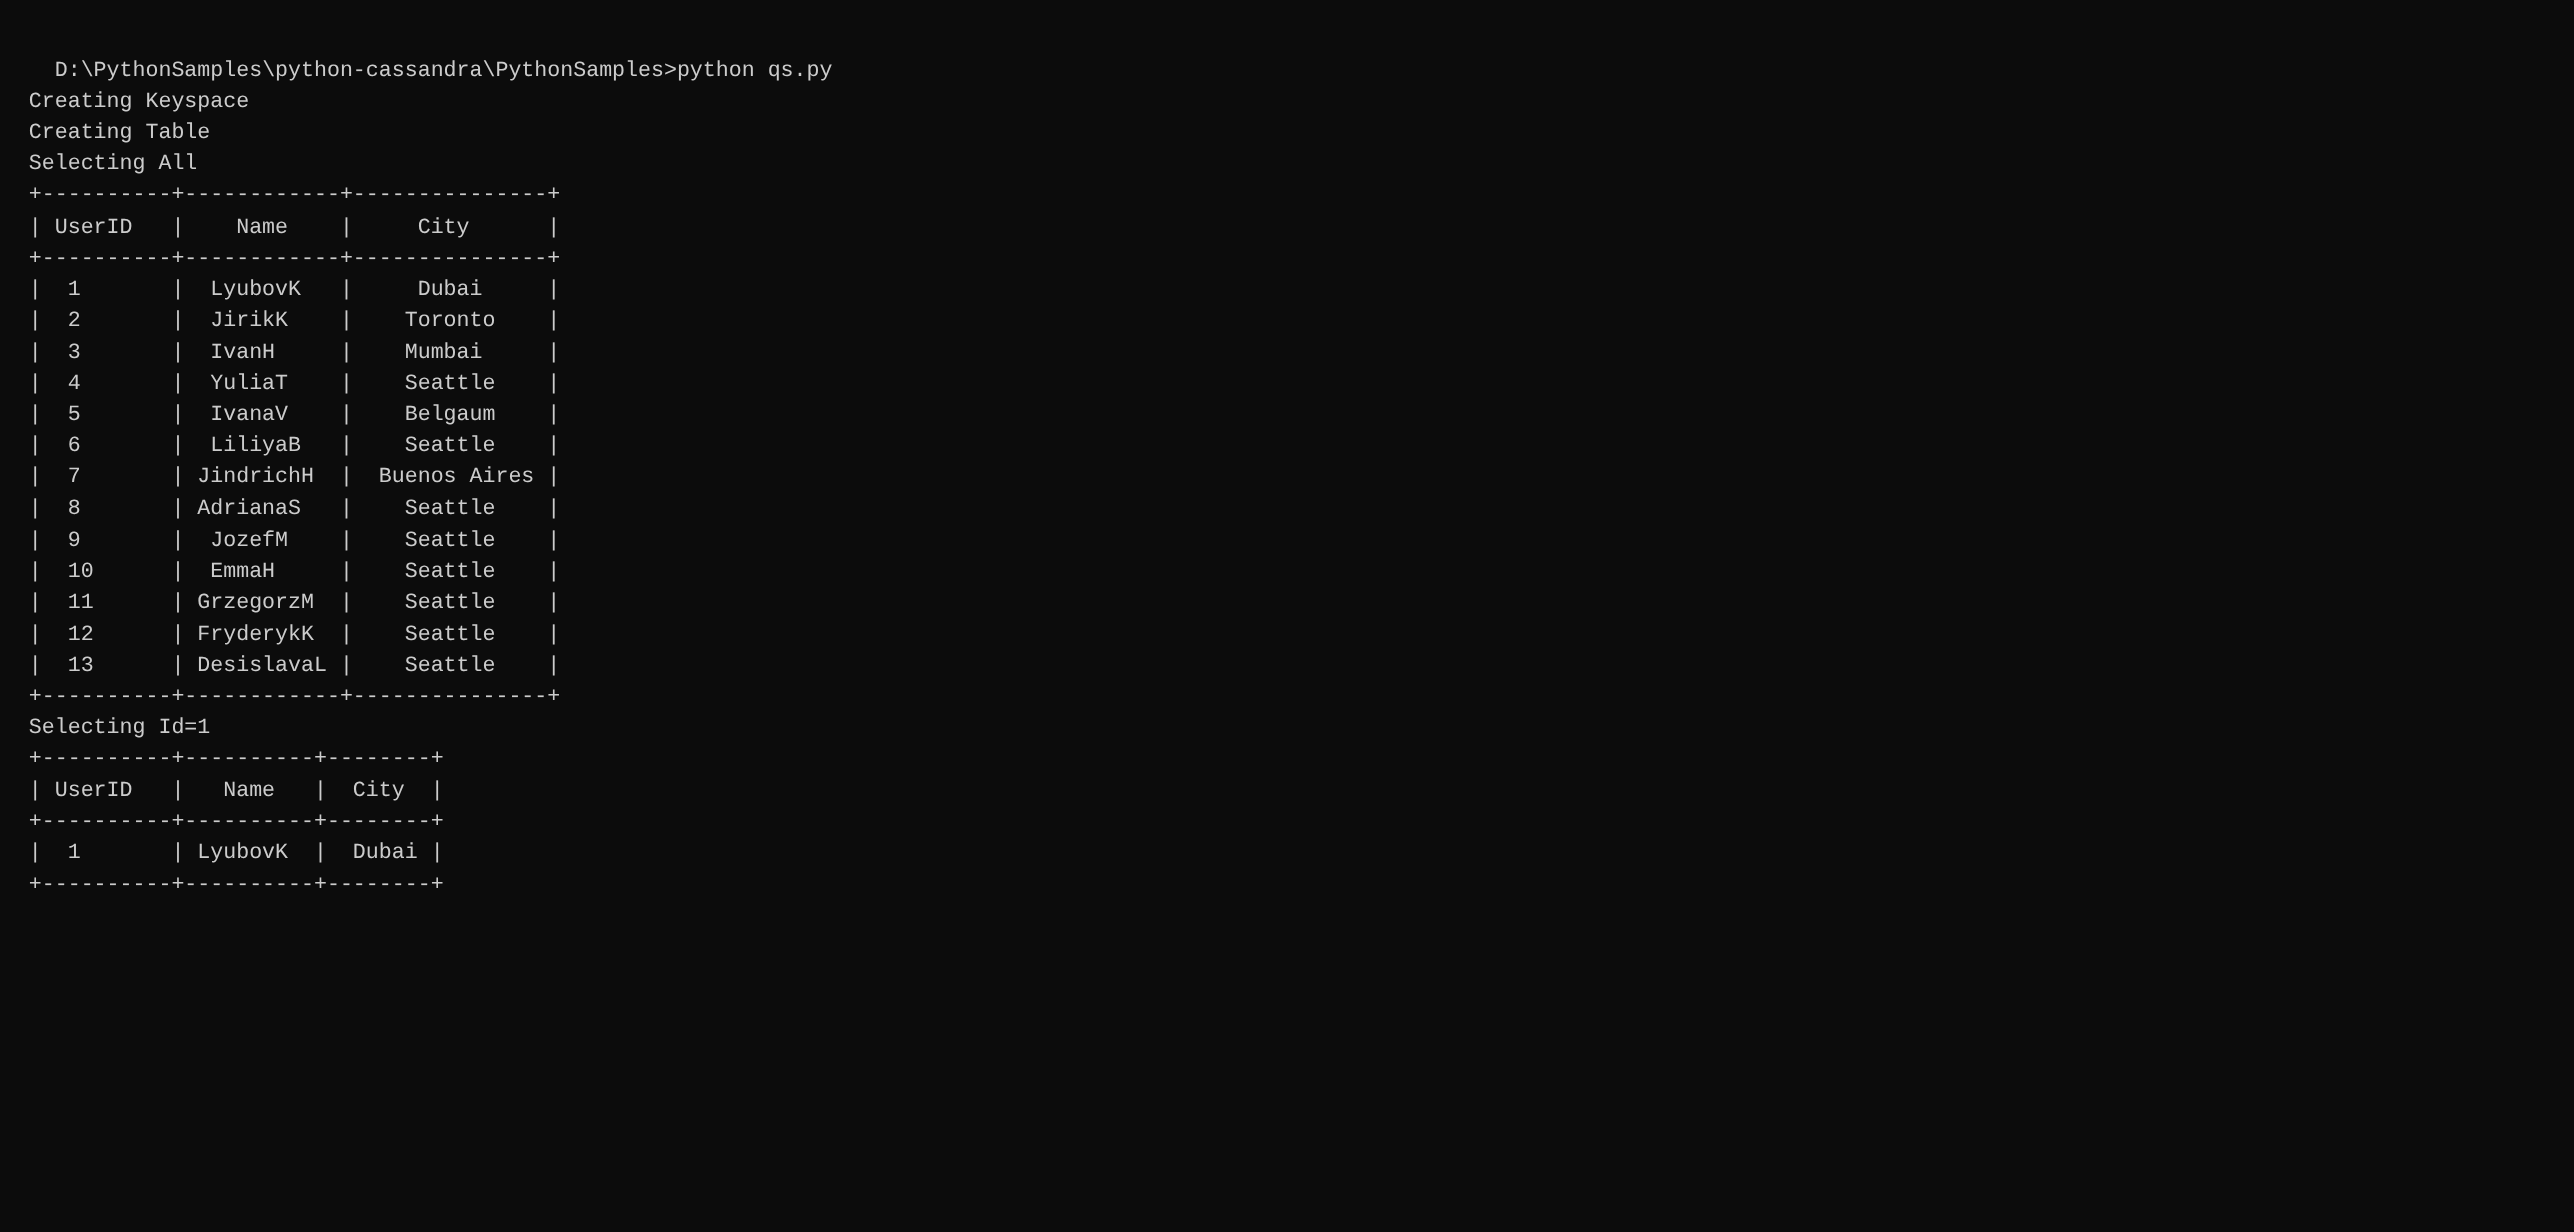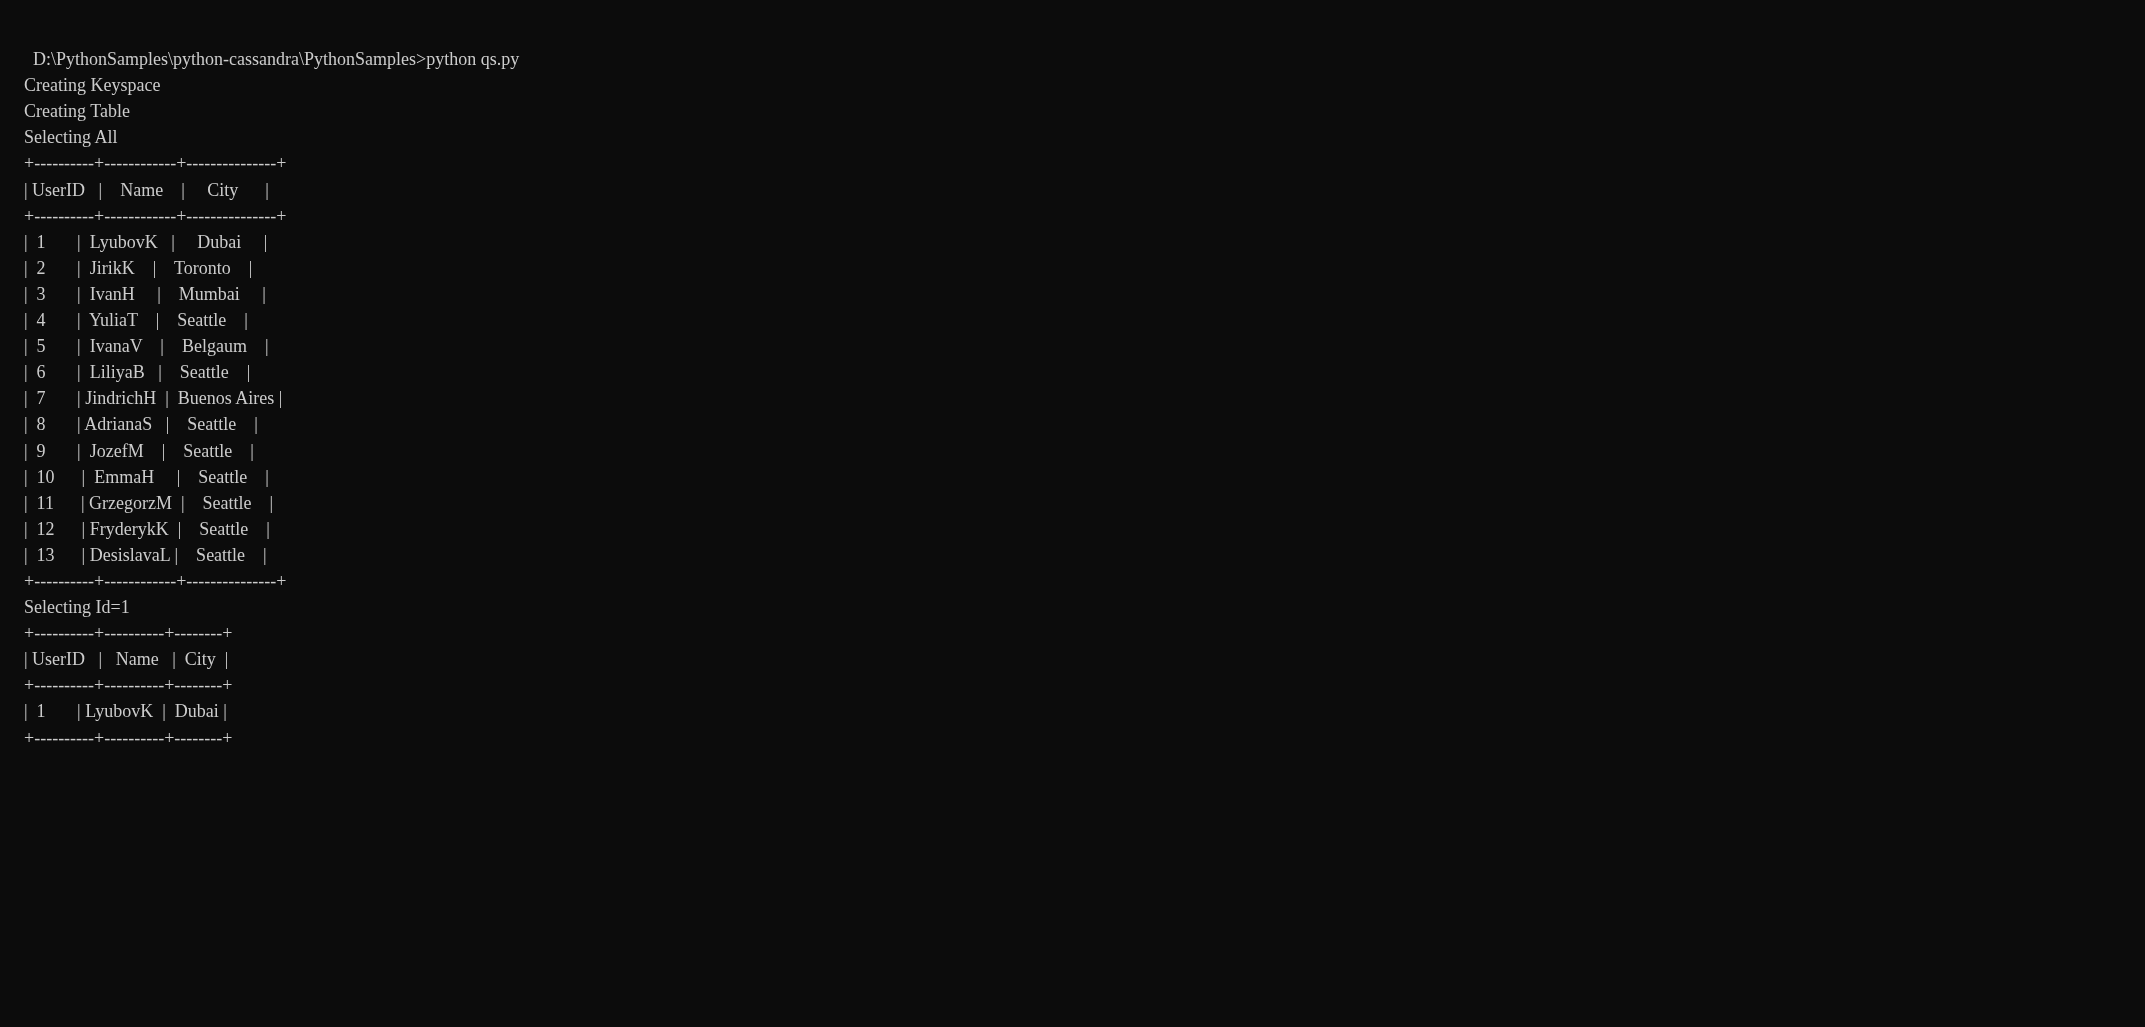--- a/index.html
+++ b/index.html
@@ -14,21 +14,20 @@
       font-family: 'Courier New', Courier, monospace;
       font-size: 18px;
       line-height: 1.45;
       padding: 20px 24px;
       min-height: 1027px;
       min-width: 2145px;
     }
 
     .terminal-content {
       white-space: pre;
-      font-family: Liberation Serif, serif;
     }
   </style>
 </head>
 <body>
 
 <div class="terminal-content">
   <span>D:\PythonSamples\python-cassandra\PythonSamples&gt;python qs.py</span>
 </div>
 
 <div id="terminal-body" class="terminal-content"><div></div><div>Creating Keyspace</div><div></div><div>Creating Table</div><div></div><div>Selecting All</div><div>+----------+------------+---------------+</div><div>| UserID   |    Name    |     City      |</div><div>+----------+------------+---------------+</div><div>|  1       |  LyubovK   |     Dubai     |</div><div>|  2       |  JirikK    |    Toronto    |</div><div>|  3       |  IvanH     |    Mumbai     |</div><div>|  4       |  YuliaT    |    Seattle    |</div><div>|  5       |  IvanaV    |    Belgaum    |</div><div>|  6       |  LiliyaB   |    Seattle    |</div><div>|  7       | JindrichH  |  Buenos Aires |</div><div>|  8       | AdrianaS   |    Seattle    |</div><div>|  9       |  JozefM    |    Seattle    |</div><div>|  10      |  EmmaH     |    Seattle    |</div><div>|  11      | GrzegorzM  |    Seattle    |</div><div>|  12      | FryderykK  |    Seattle    |</div><div>|  13      | DesislavaL |    Seattle    |</div><div>+----------+------------+---------------+</div><div></div><div>Selecting Id=1</div><div>+----------+----------+--------+</div><div>| UserID   |   Name   |  City  |</div><div>+----------+----------+--------+</div><div>|  1       | LyubovK  |  Dubai |</div><div>+----------+----------+--------+</div></div>

